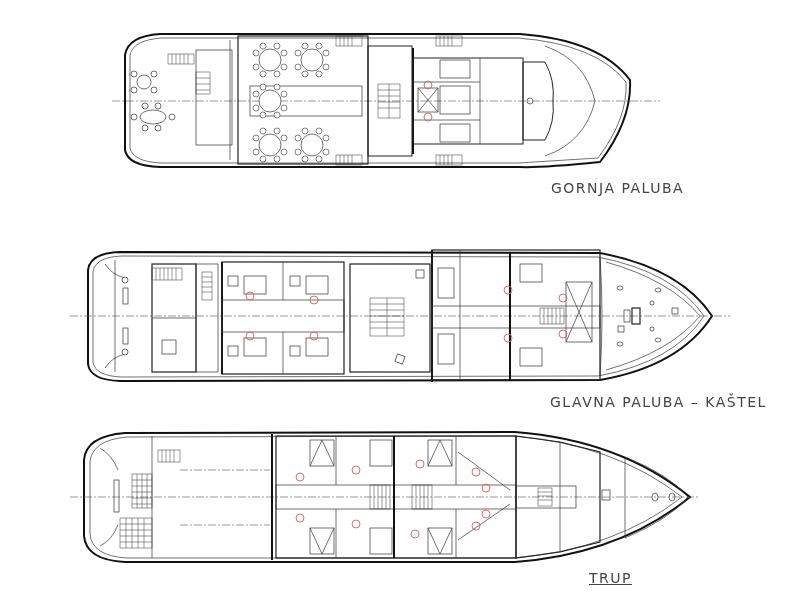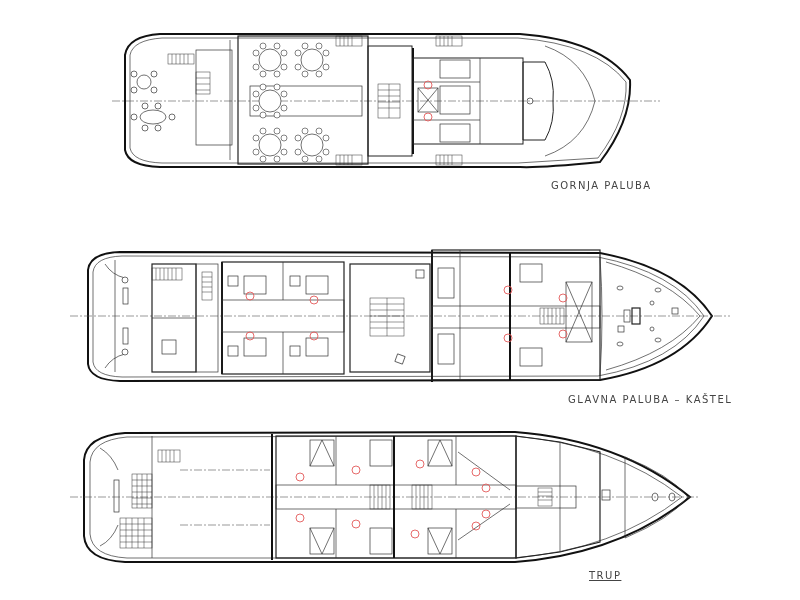--- a/index.html
+++ b/index.html
@@ -1,18 +1,18 @@
 <!DOCTYPE html>
 <html><head>
 <meta charset="utf-8">
 <style>
   html,body{margin:0;padding:0;background:#ffffff;}
   body{width:800px;height:600px;position:relative;overflow:hidden;font-family:"Liberation Sans",sans-serif;}
   .deck{position:absolute;left:0;top:0;}
-  .deck-title{position:absolute;font-family:"DejaVu Sans",sans-serif;font-size:10px;letter-spacing:1.5px;color:#444;white-space:nowrap;}
+  .deck-title{position:absolute;font-family:"DejaVu Sans",sans-serif;font-size:14px;letter-spacing:1.5px;color:#444;white-space:nowrap;}
   svg{position:absolute;left:0;top:0;}
   .ln{stroke:#222;fill:none;}
   .thin{stroke:#333;stroke-width:0.7;fill:none;}
   .thick{stroke:#111;stroke-width:2;fill:none;}
   .cl{stroke:#555;stroke-width:0.6;stroke-dasharray:8 2 2 2;fill:none;}
   .red{stroke:#e35a5a;stroke-width:0.9;fill:none;}
   .chair{stroke:#333;stroke-width:0.7;fill:#fff;}
   .stair{stroke:#333;stroke-width:0.5;fill:none;}
 </style>
 </head>
@@ -259,21 +259,21 @@
   <circle class="thin" cx="652" cy="303" r="2"></circle>
       <circle class="thin" cx="652" cy="329" r="2"></circle>
   <rect class="thin" x="672" y="308" width="6" height="6"></rect>
       <rect class="thin" x="618" y="326" width="6" height="6"></rect>
   <ellipse class="thin" cx="620" cy="288" rx="3" ry="2"></ellipse>
       <ellipse class="thin" cx="620" cy="344" rx="3" ry="2"></ellipse>
   <ellipse class="thin" cx="658" cy="290" rx="3" ry="2"></ellipse>
       <ellipse class="thin" cx="658" cy="340" rx="3" ry="2"></ellipse>
 </svg>
 </div>
-<div class="deck-title" style="left:568px;top:394px;">GLAVNA PALUBA – KAŠTEL</div>
+<div class="deck-title" style="left:550px;top:394px;">GLAVNA PALUBA – KAŠTEL</div>
 
 <div class="deck">
 <svg width="800" height="600">
   <path class="thick" d="M84,460 Q86,436 125,433 L515,432 Q620,440 690,497 Q620,554 515,562 L125,562 Q86,560 84,536 Z"></path>
   <path class="thin" d="M90,462 Q92,440 127,437 L513,436 Q614,444 682,497 Q614,550 513,558 L127,558 Q92,556 90,534 Z"></path>
   <line class="cl" x1="70" y1="497" x2="700" y2="497"></line>
 
   <line class="thin" x1="152" y1="436" x2="152" y2="558"></line>
   <path class="thin" d="M100,448 Q112,455 118,470 M100,546 Q112,540 118,525"></path>
   <rect class="thin" x="114" y="480" width="5" height="32"></rect>

